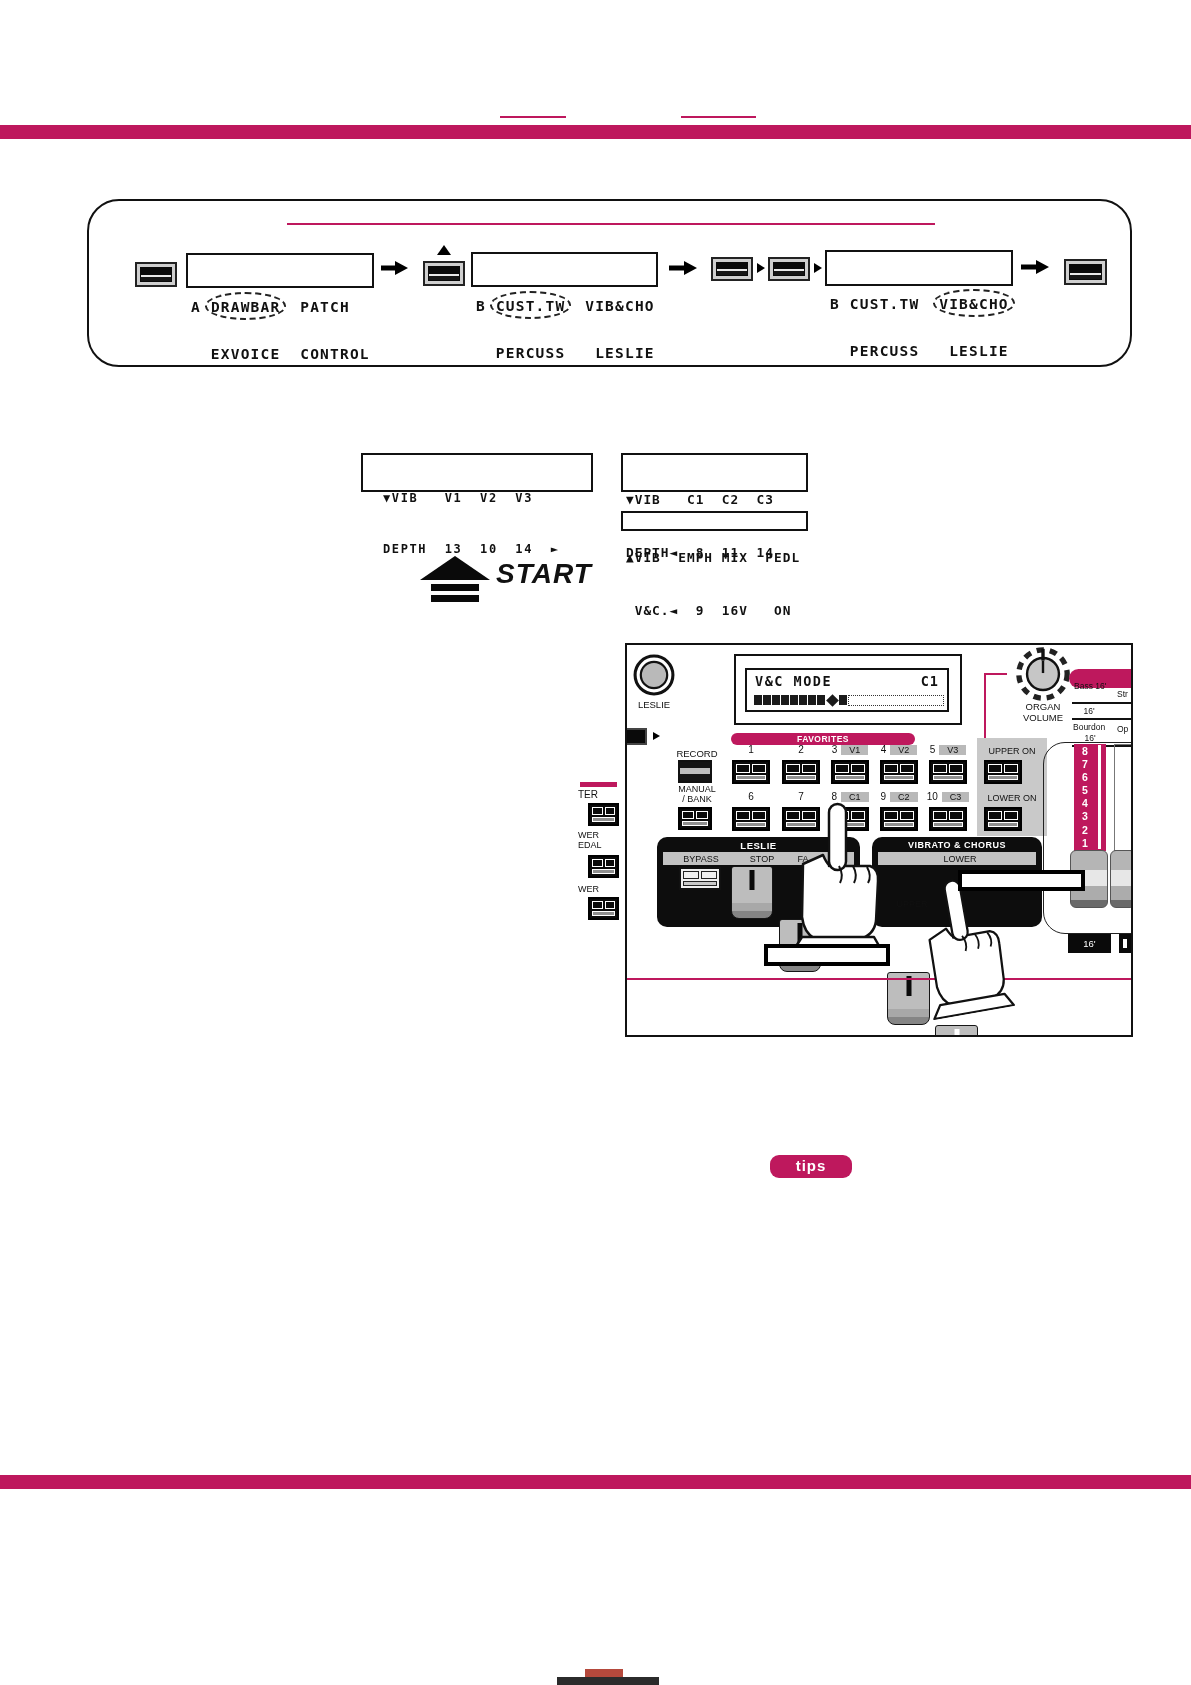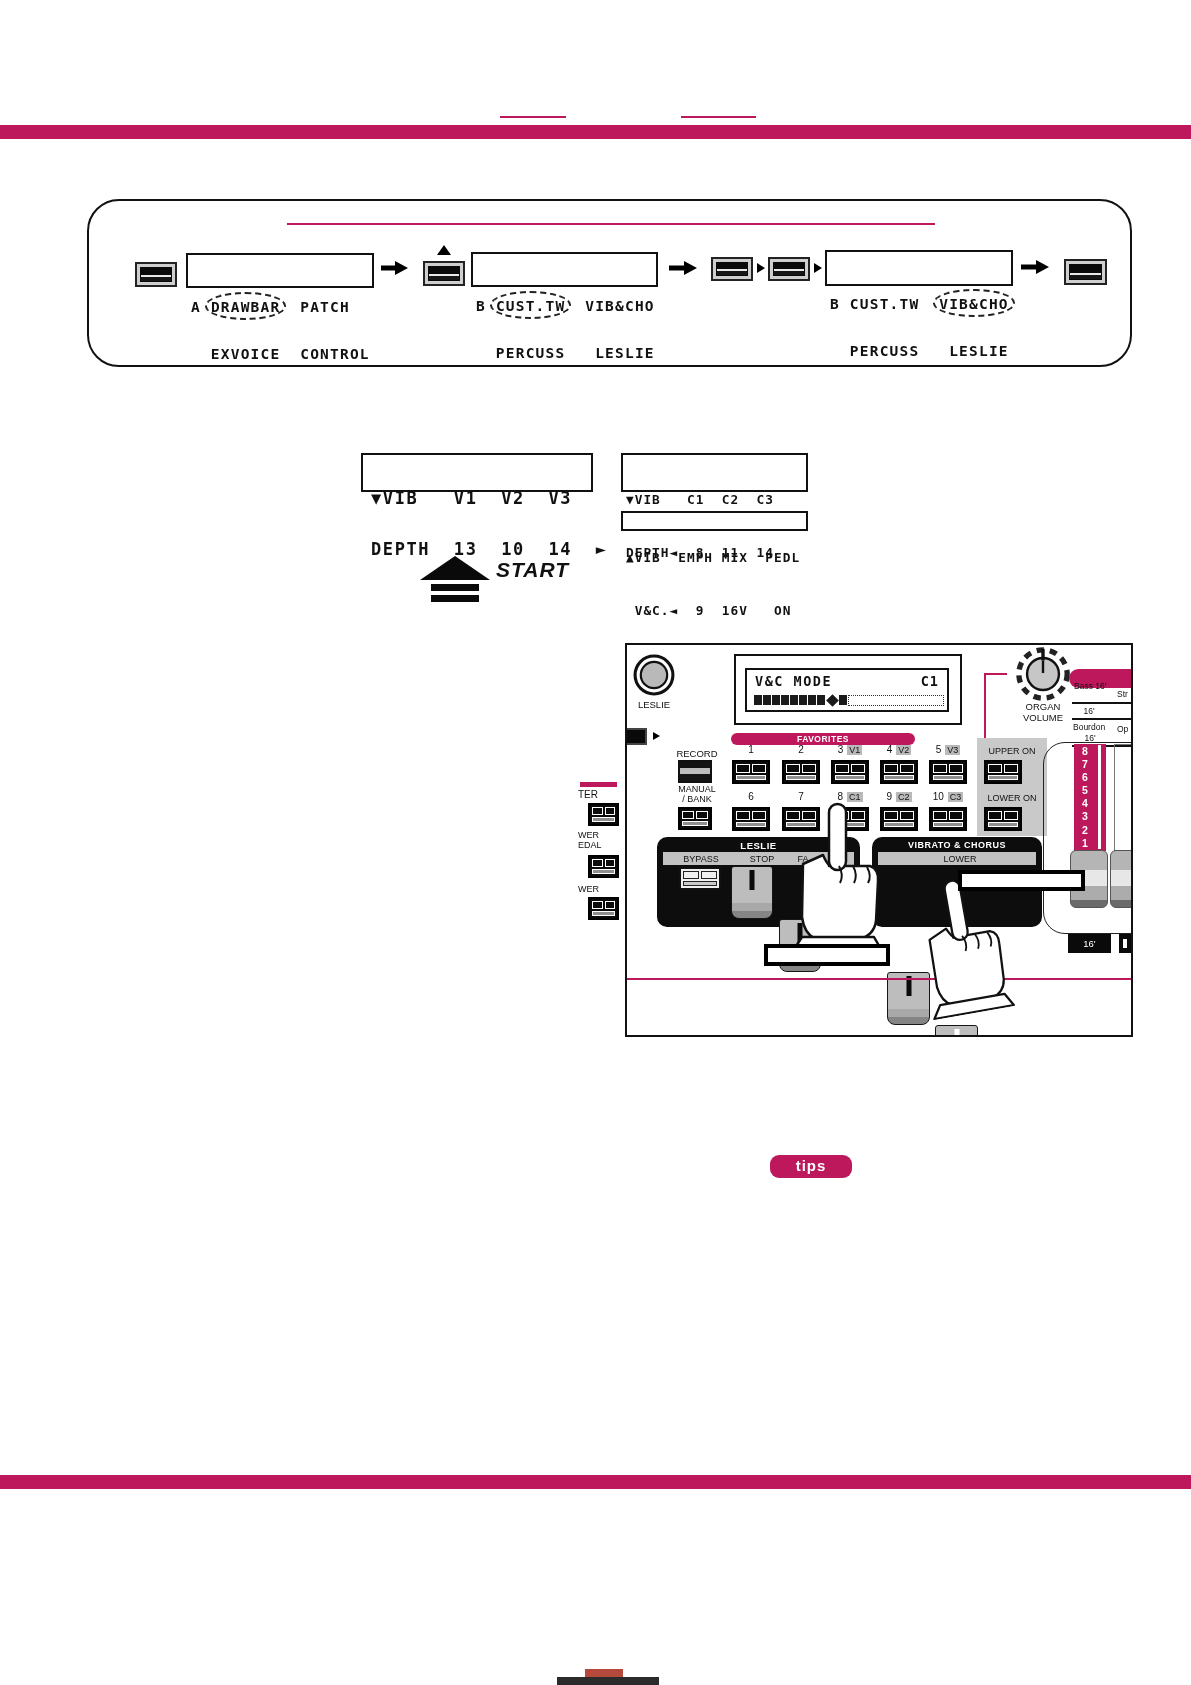--- a/index.html
+++ b/index.html
@@ -4,21 +4,21 @@
 <style>
   html,body{margin:0;padding:0;background:#fff;}
   #page{position:relative;width:1191px;height:1685px;background:#fff;overflow:hidden;
         font-family:"Liberation Sans",sans-serif;color:#111;}
   .abs{position:absolute;box-sizing:border-box;}
   .bar{background:#be185d;}
   
   .lcd{border:2px solid #111;background:#fff;font-family:"DejaVu Sans Mono",monospace;
        font-weight:bold;white-space:pre;color:#111;}
   .flcd{font-size:14.5px;letter-spacing:1.2px;line-height:15.5px;padding:14px 3px;}
-  .alcd{font-size:17px;letter-spacing:1.6px;line-height:17px;padding:1px 8px;}
+  .alcd{font-size:12px;letter-spacing:1.6px;line-height:17px;padding:1px 20px;}
   .blcd{font-size:12.8px;letter-spacing:1px;line-height:17.5px;padding:1px 3px;}
   .circ{position:relative;display:inline-block;}
   .circ::after{content:'';position:absolute;left:-6px;right:-6px;top:-8px;bottom:-4px;
        border:2.5px dashed #222;border-radius:50%;}
   
   .cbtn{border:2px solid #222;background:#cfcfcf;padding:3px;}
   .cbtn>span{display:block;width:100%;height:100%;background:#0a0a0a;position:relative;}
   .cbtn>span::after{content:'';position:absolute;left:1px;right:1px;bottom:1px;height:4px;
        background:#161616;border-top:2px solid #e8e8e8;}
   .arrow svg{display:block;}
@@ -36,21 +36,21 @@
   
   .rocker{background:linear-gradient(180deg,#bdbdbd 0 70%,#a8a8a8 70% 86%,#858585 86%);
         border:1.5px solid #161616;border-radius:3px 3px 8px 8px;position:relative;}
   .rocker::after{content:'';position:absolute;top:3px;left:50%;width:5px;height:20px;background:#0a0a0a;transform:translateX(-50%);}
   .rocker.on::after{background:#fff;}
   .panel-black{background:#0d0d0d;border-radius:10px;}
   .strip{background:#c2c2c2;}
   .striplab{font-size:9px;color:#111;text-align:center;}
   .whitehead{color:#fff;font-weight:bold;font-size:9.5px;text-align:center;letter-spacing:0.5px;}
   .smallcap{font-size:9.5px;color:#111;}
-  .badge{background:#b9b9b9;padding:0 2px;font-size:9px;}
+  .badge{background:#b9b9b9;padding:0 8px;font-size:9px;}
   .tone{font-size:8.5px;color:#111;}
   .rule{background:#111;height:1.5px;}
   .callout{background:#fff;border:4px solid #000;}
   .numcell{display:flex;align-items:center;justify-content:center;gap:4px;font-size:10px;}
   .drawnum div{color:#fff;font-size:10.5px;font-weight:bold;line-height:13.1px;text-align:center;}
   .handle{background:linear-gradient(180deg,#b5b5b5 0 34%,#e7e7e7 34% 62%,#acacac 62% 87%,#6a6a6a 87%);
         border:1px solid #555;border-radius:6px;}
   .ftab{background:#0a0a0a;color:#fff;font-size:9.5px;text-align:center;line-height:19px;}
   .dotted{border:1.5px dotted #333;}
   .sq{width:8px;height:10px;background:#1a1a1a;display:inline-block;margin-right:1px;}
@@ -135,21 +135,21 @@
     <div> V&amp;C.◄  9  16V   ON</div>
   </div>
 
   <div class="abs" style="left:420px;top:556px;">
     <svg width="70" height="48">
       <polygon points="0,24 35,0 70,24" fill="#0a0a0a"></polygon>
       <rect x="11" y="28" width="48" height="7" fill="#0a0a0a"></rect>
       <rect x="11" y="39" width="48" height="7" fill="#0a0a0a"></rect>
     </svg>
   </div>
-  <div class="abs" style="left:496px;top:558px;font-size:21px;font-weight:900;font-style:italic;letter-spacing:1px;">START</div>
+  <div class="abs" style="left:496px;top:558px;font-size:28px;font-weight:900;font-style:italic;letter-spacing:1px;">START</div>
 
   <div class="abs bar" style="left:580px;top:782px;width:37px;height:5px;"></div>
   <div class="abs smallcap" style="left:578px;top:789px;font-size:10px;">TER</div>
   <div class="abs fbtn" style="left:588px;top:803px;width:31px;height:23px;">
       <i></i>
       <i></i>
       <b class="st"></b>
     </div>
   <div class="abs" style="left:578px;top:831px;font-size:9px;line-height:9.5px;">
     <div>WER</div>

